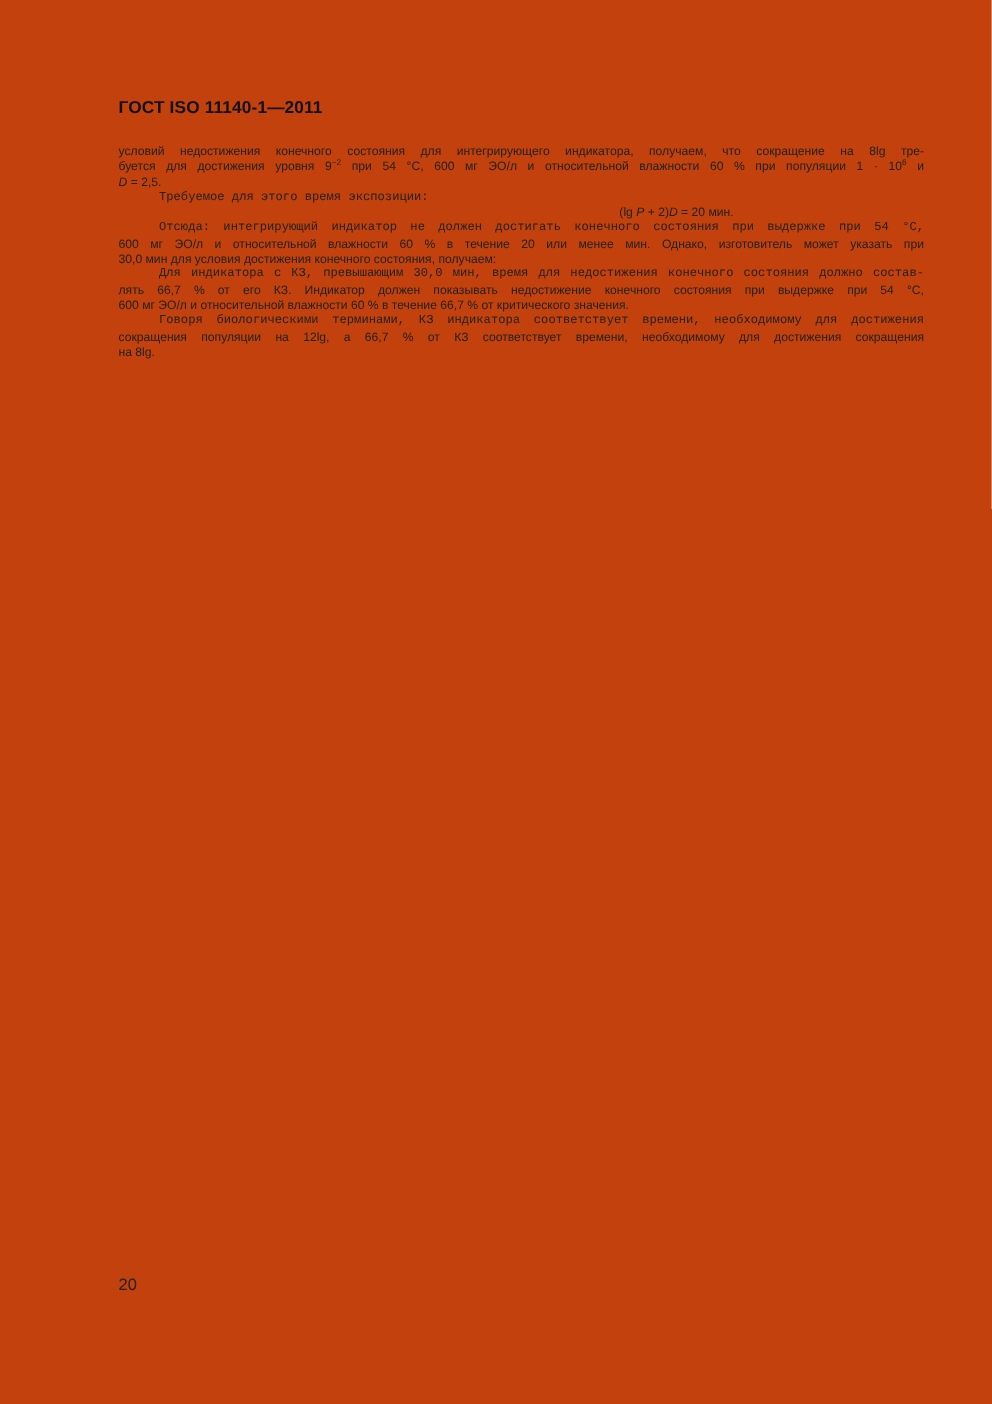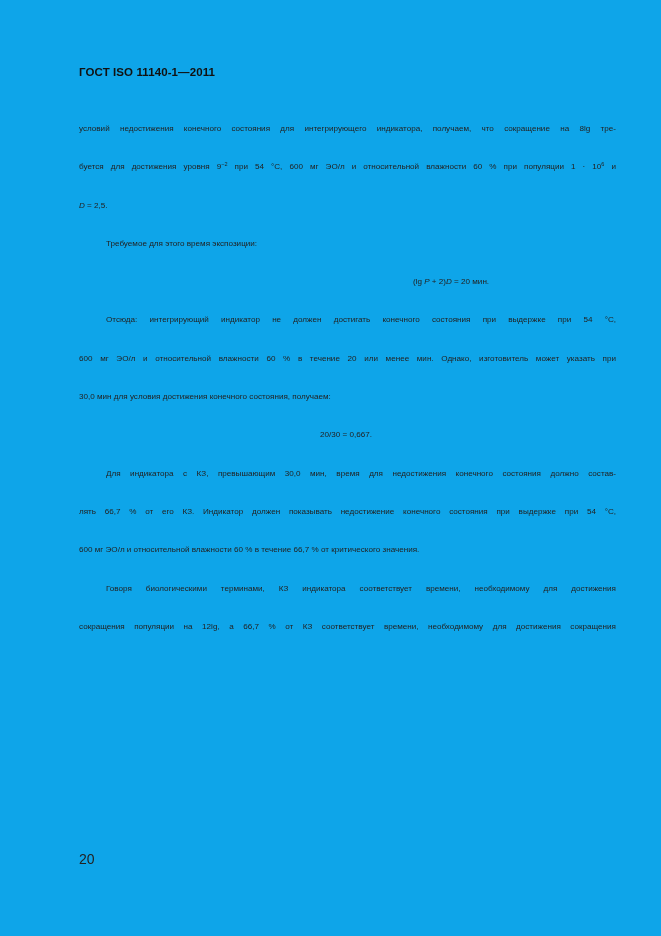--- a/index.html
+++ b/index.html
@@ -1,27 +1,27 @@
 <!DOCTYPE html>
 <html><head>
   <meta charset="utf-8">
   <style>
     html, body { margin: 0; padding: 0; background: #ffffff; }
     body { width: 661px; height: 936px; position: relative; overflow: hidden; }
-    .page { position: absolute; left: 0; top: 0; width: 661px; height: 936px; background: #0ea5e9; color: #1a1a1a; font-family: "Liberation Sans", sans-serif; }
+    .page { position: absolute; left: 0; top: 0; width: 661px; height: 936px; background: #c2410c; color: #1a1a1a; font-family: "Liberation Sans", sans-serif; }
     .header { position: absolute; left: 79px; top: 66px; font-weight: bold; font-size: 11.5px; letter-spacing: 0.1px; color: #111; }
     .body { position: absolute; left: 79px; top: 96px; width: 537px; font-size: 8.1px; line-height: 10.3px; color: #222; }
-    .line { white-space: nowrap; display: block; margin-top: 28px; }
+    .line { white-space: nowrap; display: block; }
     .justify { text-align: justify; text-align-last: justify; white-space: normal; }
-    .indent { padding-left: 27px; }
+    .indent { padding-left: 27px; font-family: Liberation Mono, monospace; }
     .formula1 { padding-left: 207px; text-align: center; }
     .formula2 { padding-left: 241px; }
     sup { font-size: 5.5px; line-height: 0; vertical-align: 3px; }
     i { font-style: italic; }
-    .page-number { position: absolute; left: 79px; top: 851px; font-size: 14px; color: #222; }
+    .page-number { position: absolute; left: 79px; top: 851px; font-size: 11px; color: #222; }
   </style>
 </head>
 <body>
 
 <div class="page">
 
   <div class="header">ГОСТ ISO 11140-1—2011</div>
 
   <div class="body">
 
@@ -30,26 +30,26 @@
     <span class="line"><i>D</i><span> = 2,5.</span></span>
 
     <span class="line indent">Требуемое для этого время экспозиции:</span>
 
     <span class="line formula1"><span>(lg </span><i>P</i><span> + 2)</span><i>D</i><span> = 20 мин.</span></span>
 
     <span class="line justify indent">Отсюда: интегрирующий индикатор не должен достигать конечного состояния при выдержке при 54 °С,</span>
     <span class="line justify">600 мг ЭО/л и относительной влажности 60 % в течение 20 или менее мин. Однако, изготовитель может указать при</span>
     <span class="line">30,0 мин для условия достижения конечного состояния, получаем:</span>
 
-    <span class="line formula2">20/30 = 0,667.</span>
 
     <span class="line justify indent">Для индикатора с КЗ, превышающим 30,0 мин, время для недостижения конечного состояния должно состав-</span>
     <span class="line justify">лять 66,7 % от его КЗ. Индикатор должен показывать недостижение конечного состояния при выдержке при 54 °С,</span>
     <span class="line">600 мг ЭО/л и относительной влажности 60 % в течение 66,7 % от критического значения.</span>
 
     <span class="line justify indent">Говоря биологическими терминами, КЗ индикатора соответствует времени, необходимому для достижения</span>
     <span class="line justify">сокращения популяции на 12lg, а 66,7 % от КЗ соответствует времени, необходимому для достижения сокращения</span>
+    <span class="line">на 8lg.</span>
 
   </div>
 
   <div class="page-number">20</div>
 
 </div>
 
 </body></html>

